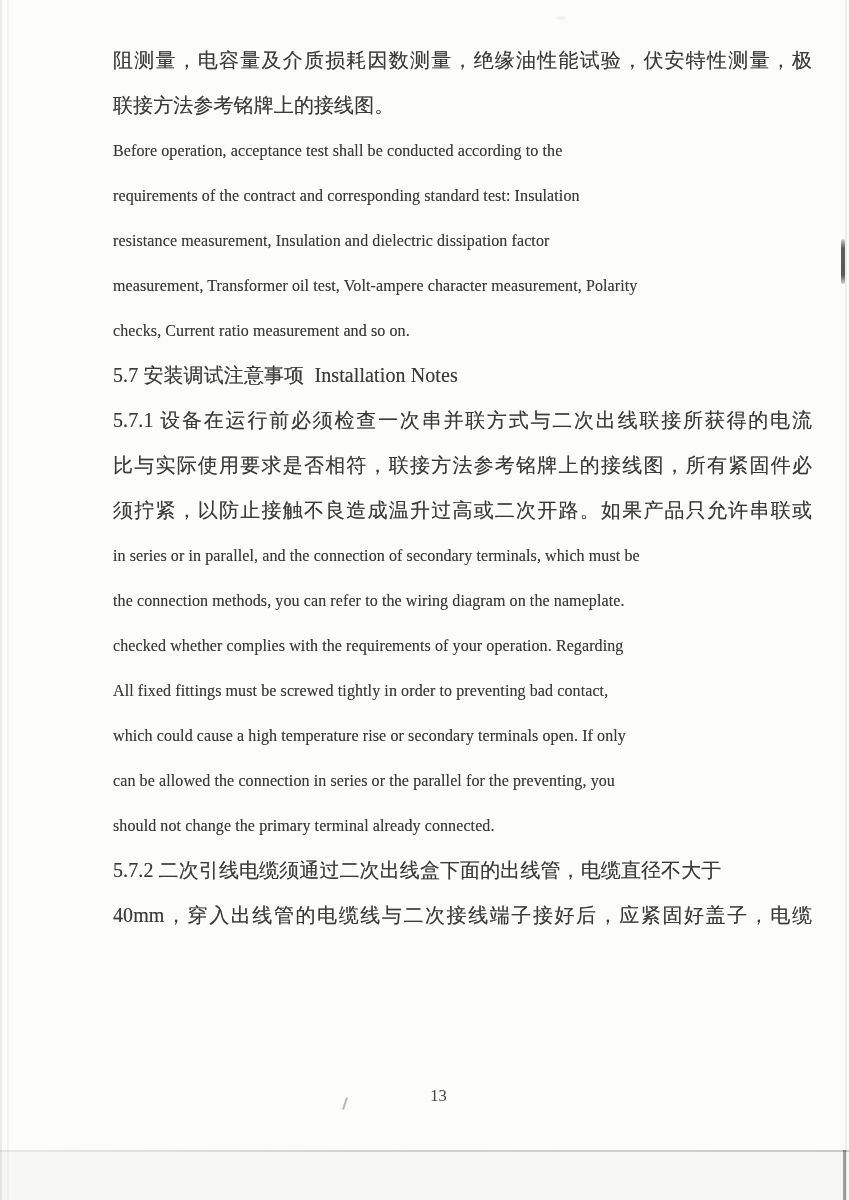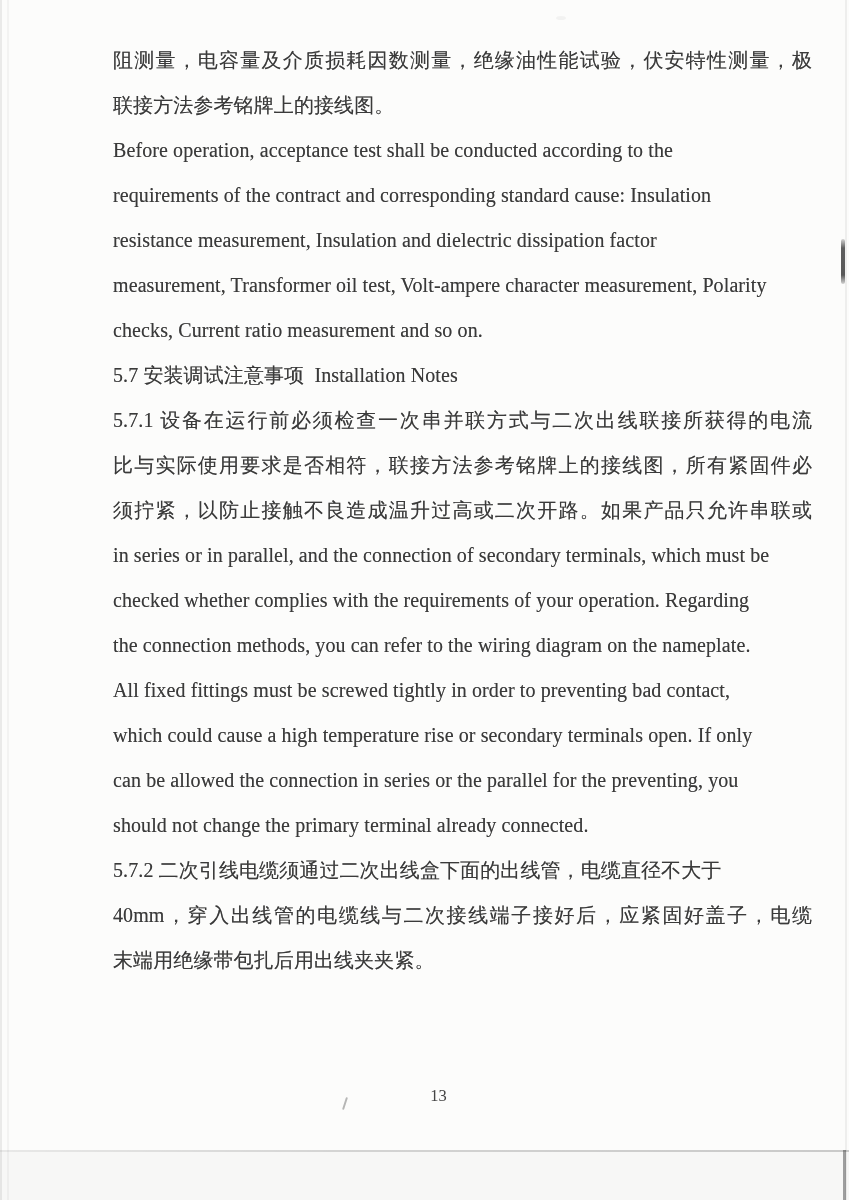--- a/index.html
+++ b/index.html
@@ -16,21 +16,21 @@
     width: 849px; height: 1200px;
   }
   .text-body {
     position: absolute;
     left: 113px; top: 38px;
     width: 699px;
   }
   .line {
     height: 45px;
     line-height: 45px;
-    font-size: 20px;
+    font-size: 16px;
     white-space: pre;
     letter-spacing: 0.1px;
     text-shadow: 0 0 0.5px rgba(70,70,70,0.55);
   }
   .line.zh { font-size: 20px; }
   .line.fill {
     white-space: normal;
     text-align: justify;
     text-align-last: justify;
     text-justify: inter-character;
@@ -69,38 +69,37 @@
 </style>
 </head>
 <body>
 
 <div class="page">
 
   <div class="text-body">
       <div class="line zh fill">阻测量，电容量及介质损耗因数测量，绝缘油性能试验，伏安特性测量，极</div>
       <div class="line zh">联接方法参考铭牌上的接线图。</div>
       <div class="line en">Before operation, acceptance test shall be conducted according to the</div>
-      <div class="line en">requirements of the contract and corresponding standard cause: Insulation</div>
+      <div class="line en">requirements of the contract and corresponding standard test: Insulation</div>
       <div class="line en">resistance measurement, Insulation and dielectric dissipation factor</div>
       <div class="line en">measurement, Transformer oil test, Volt-ampere character measurement, Polarity</div>
       <div class="line en">checks, Current ratio measurement and so on.</div>
       <div class="line zh">5.7 安装调试注意事项  Installation Notes</div>
       <div class="line zh fill">5.7.1 设备在运行前必须检查一次串并联方式与二次出线联接所获得的电流</div>
       <div class="line zh fill">比与实际使用要求是否相符，联接方法参考铭牌上的接线图，所有紧固件必</div>
       <div class="line zh fill">须拧紧，以防止接触不良造成温升过高或二次开路。如果产品只允许串联或</div>
       <div class="line en">in series or in parallel, and the connection of secondary terminals, which must be</div>
+      <div class="line en">the connection methods, you can refer to the wiring diagram on the nameplate.</div>
       <div class="line en">checked whether complies with the requirements of your operation. Regarding</div>
-      <div class="line en">the connection methods, you can refer to the wiring diagram on the nameplate.</div>
       <div class="line en">All fixed fittings must be screwed tightly in order to preventing bad contact,</div>
       <div class="line en">which could cause a high temperature rise or secondary terminals open. If only</div>
       <div class="line en">can be allowed the connection in series or the parallel for the preventing, you</div>
       <div class="line en">should not change the primary terminal already connected.</div>
       <div class="line zh">5.7.2 二次引线电缆须通过二次出线盒下面的出线管，电缆直径不大于</div>
       <div class="line zh fill">40mm，穿入出线管的电缆线与二次接线端子接好后，应紧固好盖子，电缆</div>
-      <div class="line zh">末端用绝缘带包扎后用出线夹夹紧。</div>
     </div>
 
   <div class="footer">13</div>
 
   <div class="artifact left-stripe-1"></div>
   <div class="artifact left-stripe-2"></div>
   <div class="artifact right-edge-line"></div>
   <div class="artifact right-bar"></div>
   <div class="artifact bottom-line"></div>
   <div class="artifact bottom-area"></div>

